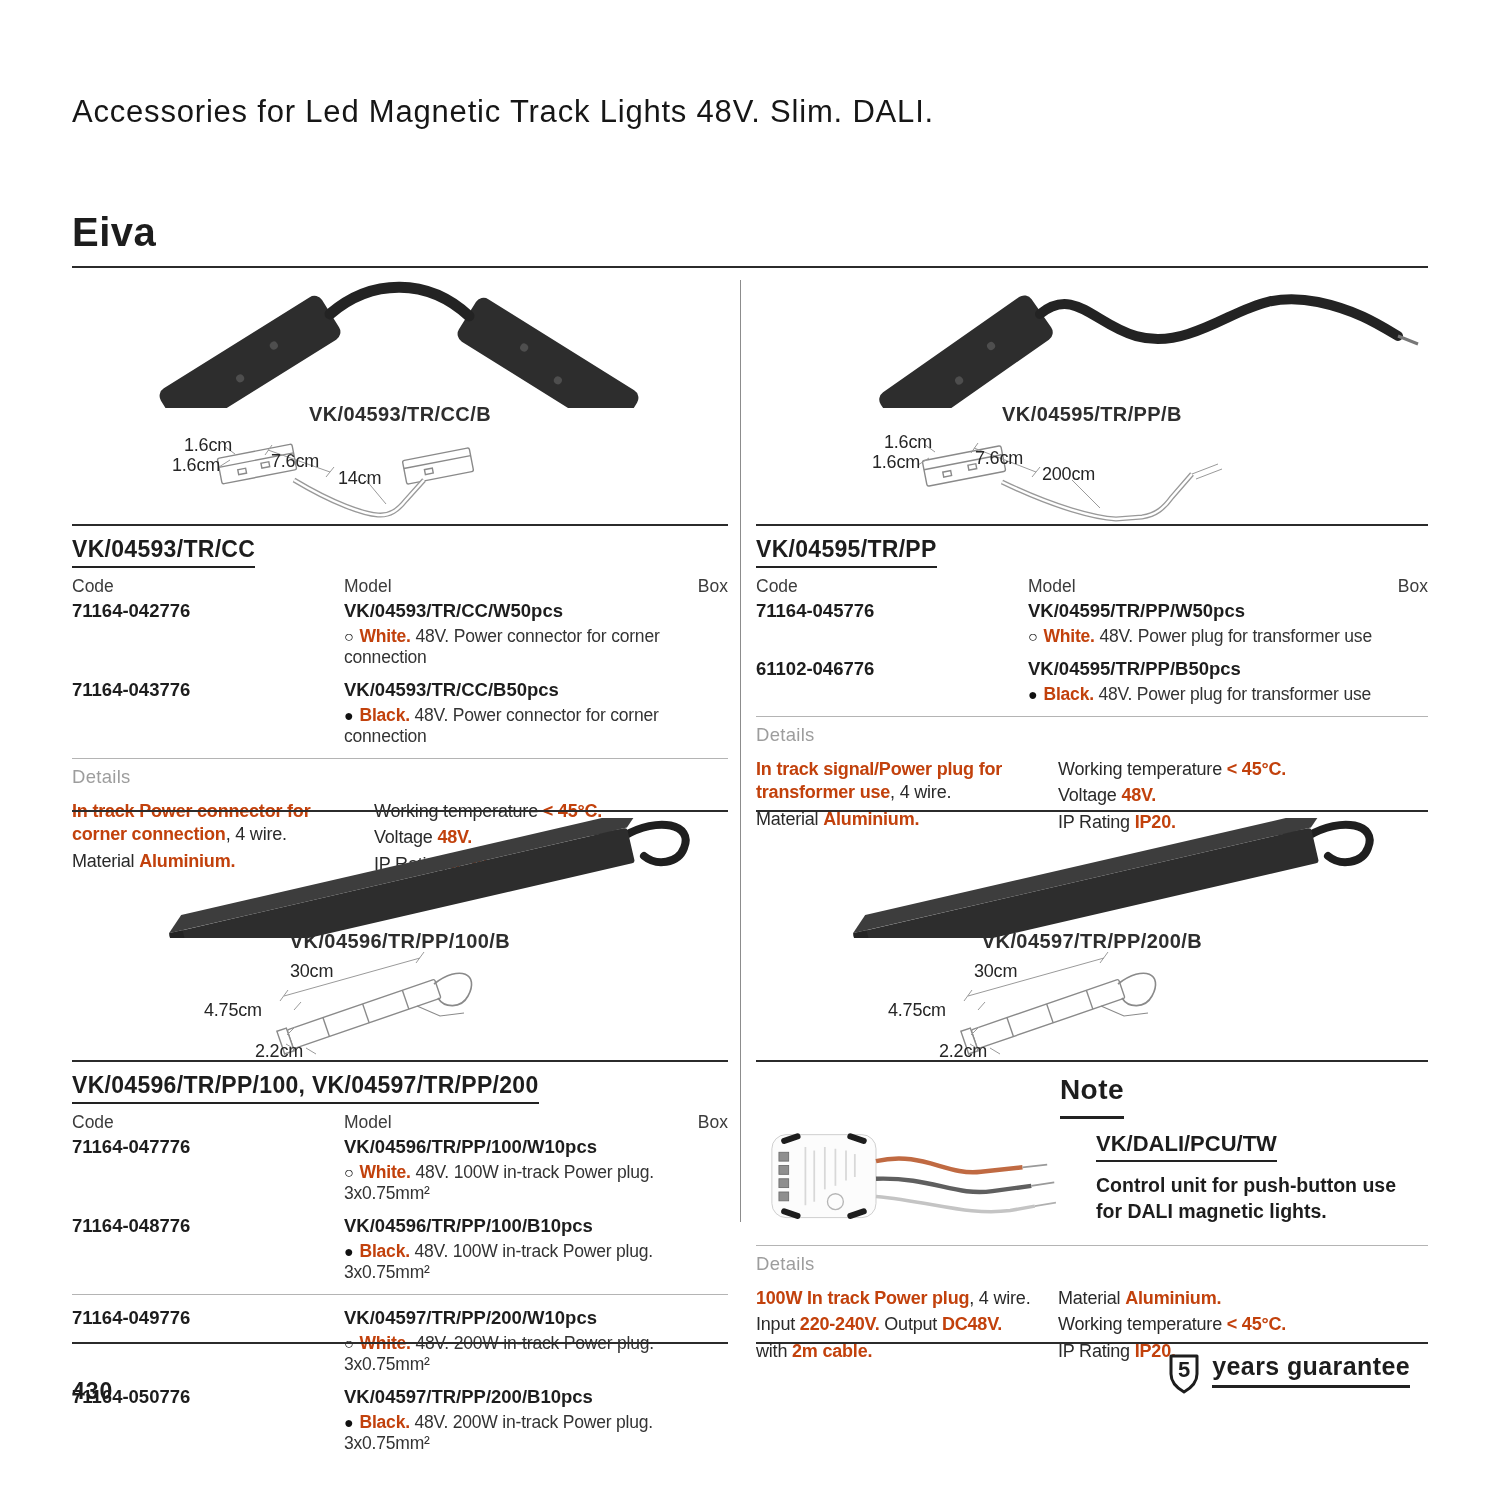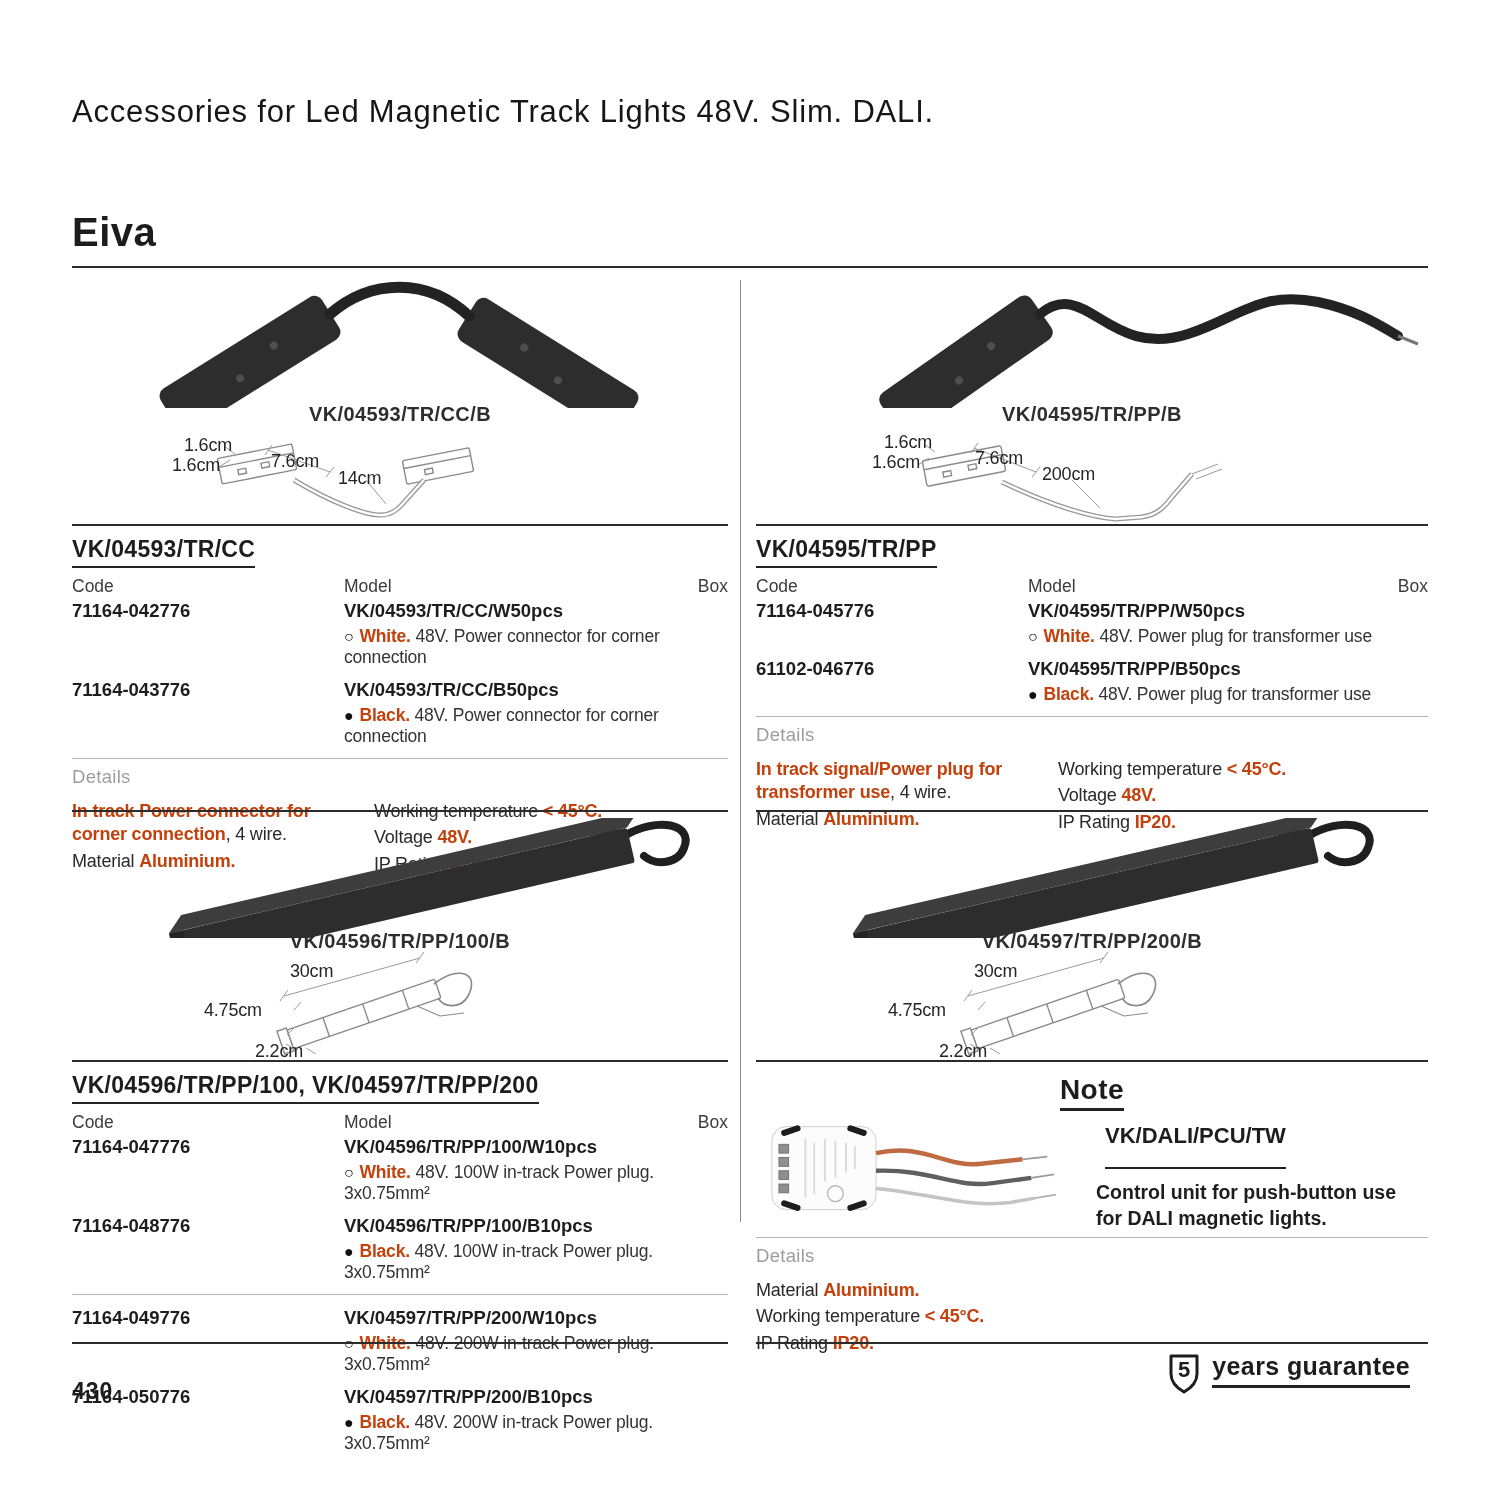--- a/index.html
+++ b/index.html
@@ -43,24 +43,24 @@
   .b{font-weight:700;color:#c2410c;}
   .swatch{margin-right:6px;font-size:16px;color:#111;}
 
   .dlabel{font-size:18.5px;color:#9d9d9d;margin:7px 0 12px;letter-spacing:.3px;}
   .details{display:grid;grid-template-columns:288px 1fr;column-gap:14px;
            font-size:18px;letter-spacing:-.2px;color:#2a2a2a;}
   .details p{margin:0 0 3px;line-height:1.3;}
 
   .note-titlewrap{text-align:center;margin-top:12px;}
   .note-title{display:inline-block;font-size:28px;font-weight:700;
-              border-bottom:3px solid #222;padding-bottom:2px;letter-spacing:.5px;}
+              border-bottom:3px solid #222;padding-bottom:10px;letter-spacing:.5px;}
   .note-row{display:flex;gap:40px;align-items:flex-start;margin-top:8px;height:118px;}
   .note-heading{display:inline-block;font-size:22px;font-weight:700;
-                border-bottom:2px solid #222;padding-bottom:18px;margin:4px 9px 10px;}
+                border-bottom:2px solid #222;padding-bottom:3px;margin:4px 0 10px;}
   .note-text{font-size:19.5px;font-weight:700;color:#1d1d1d;width:320px;line-height:1.35;}
 
   .guarantee{position:absolute;top:1352px;right:90px;display:flex;align-items:flex-start;gap:10px;}
   .shield{position:relative;width:36px;height:42px;}
   .g-num{position:absolute;left:0;top:5px;width:100%;text-align:center;font-size:22px;font-weight:700;}
   .g-label{font-size:25px;font-weight:700;border-bottom:3px solid #222;padding-bottom:4px;letter-spacing:.4px;}
   .pageno{position:absolute;left:72px;top:1378px;font-size:23px;font-weight:700;letter-spacing:1px;}
 </style>
 </head>
 <body>
@@ -409,20 +409,25 @@
       <div>
         <div class="note-heading">VK/DALI/PCU/TW</div>
         <div class="note-text">Control unit for push-button use for DALI magnetic lights.</div>
       </div>
     </div>
 
     <div class="hr1"></div>
     <div class="dlabel">Details</div>
     <div class="details">
       <div>
+        <p><span></span><span class="b">100W In track Power plug</span><span>, 4 wire.</span></p>
+        <p><span>Input </span><span class="b">220-240V.</span><span> Output </span><span class="b">DC48V.</span></p>
+        <p><span>with </span><span class="b">2m cable.</span></p>
+      </div>
+      <div>
         <p><span>Material </span><span class="b">Aluminium.</span></p>
         <p><span>Working temperature </span><span class="b">&lt; 45°C.</span></p>
         <p><span>IP Rating </span><span class="b">IP20.</span></p>
       </div>
     </div>
     <div class="cell-bottom"></div>
   </section>
 
   <div class="guarantee">
     <div class="shield">

